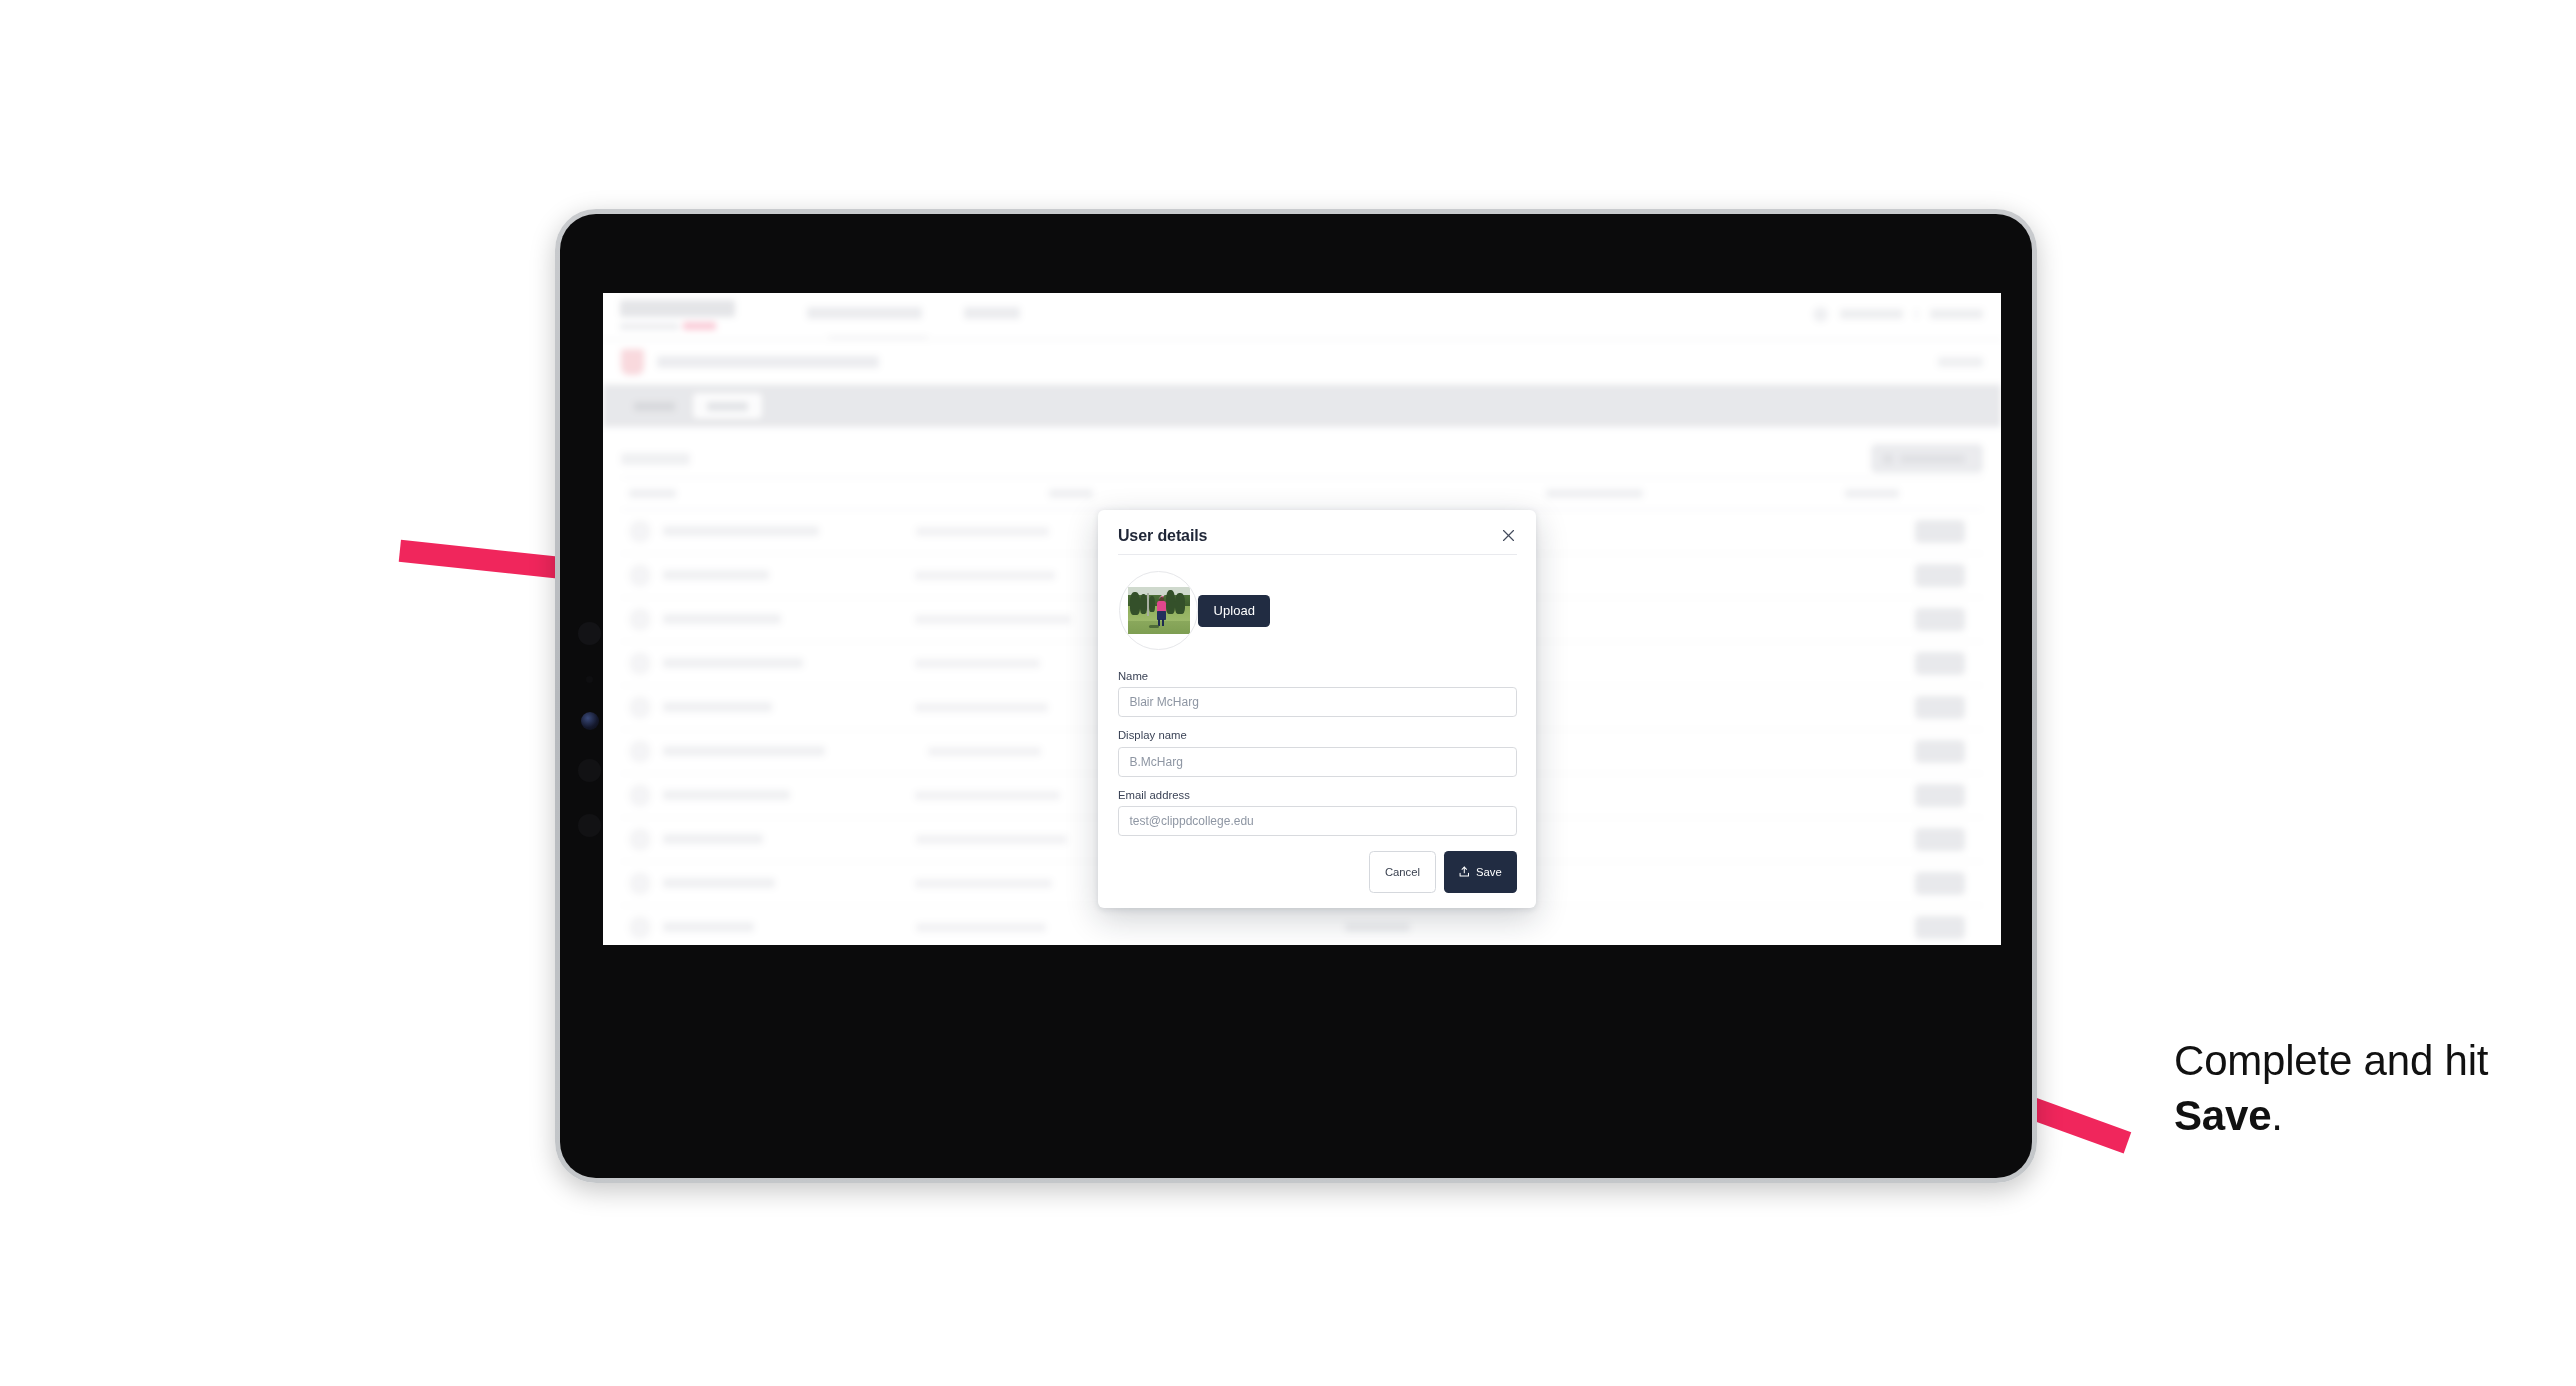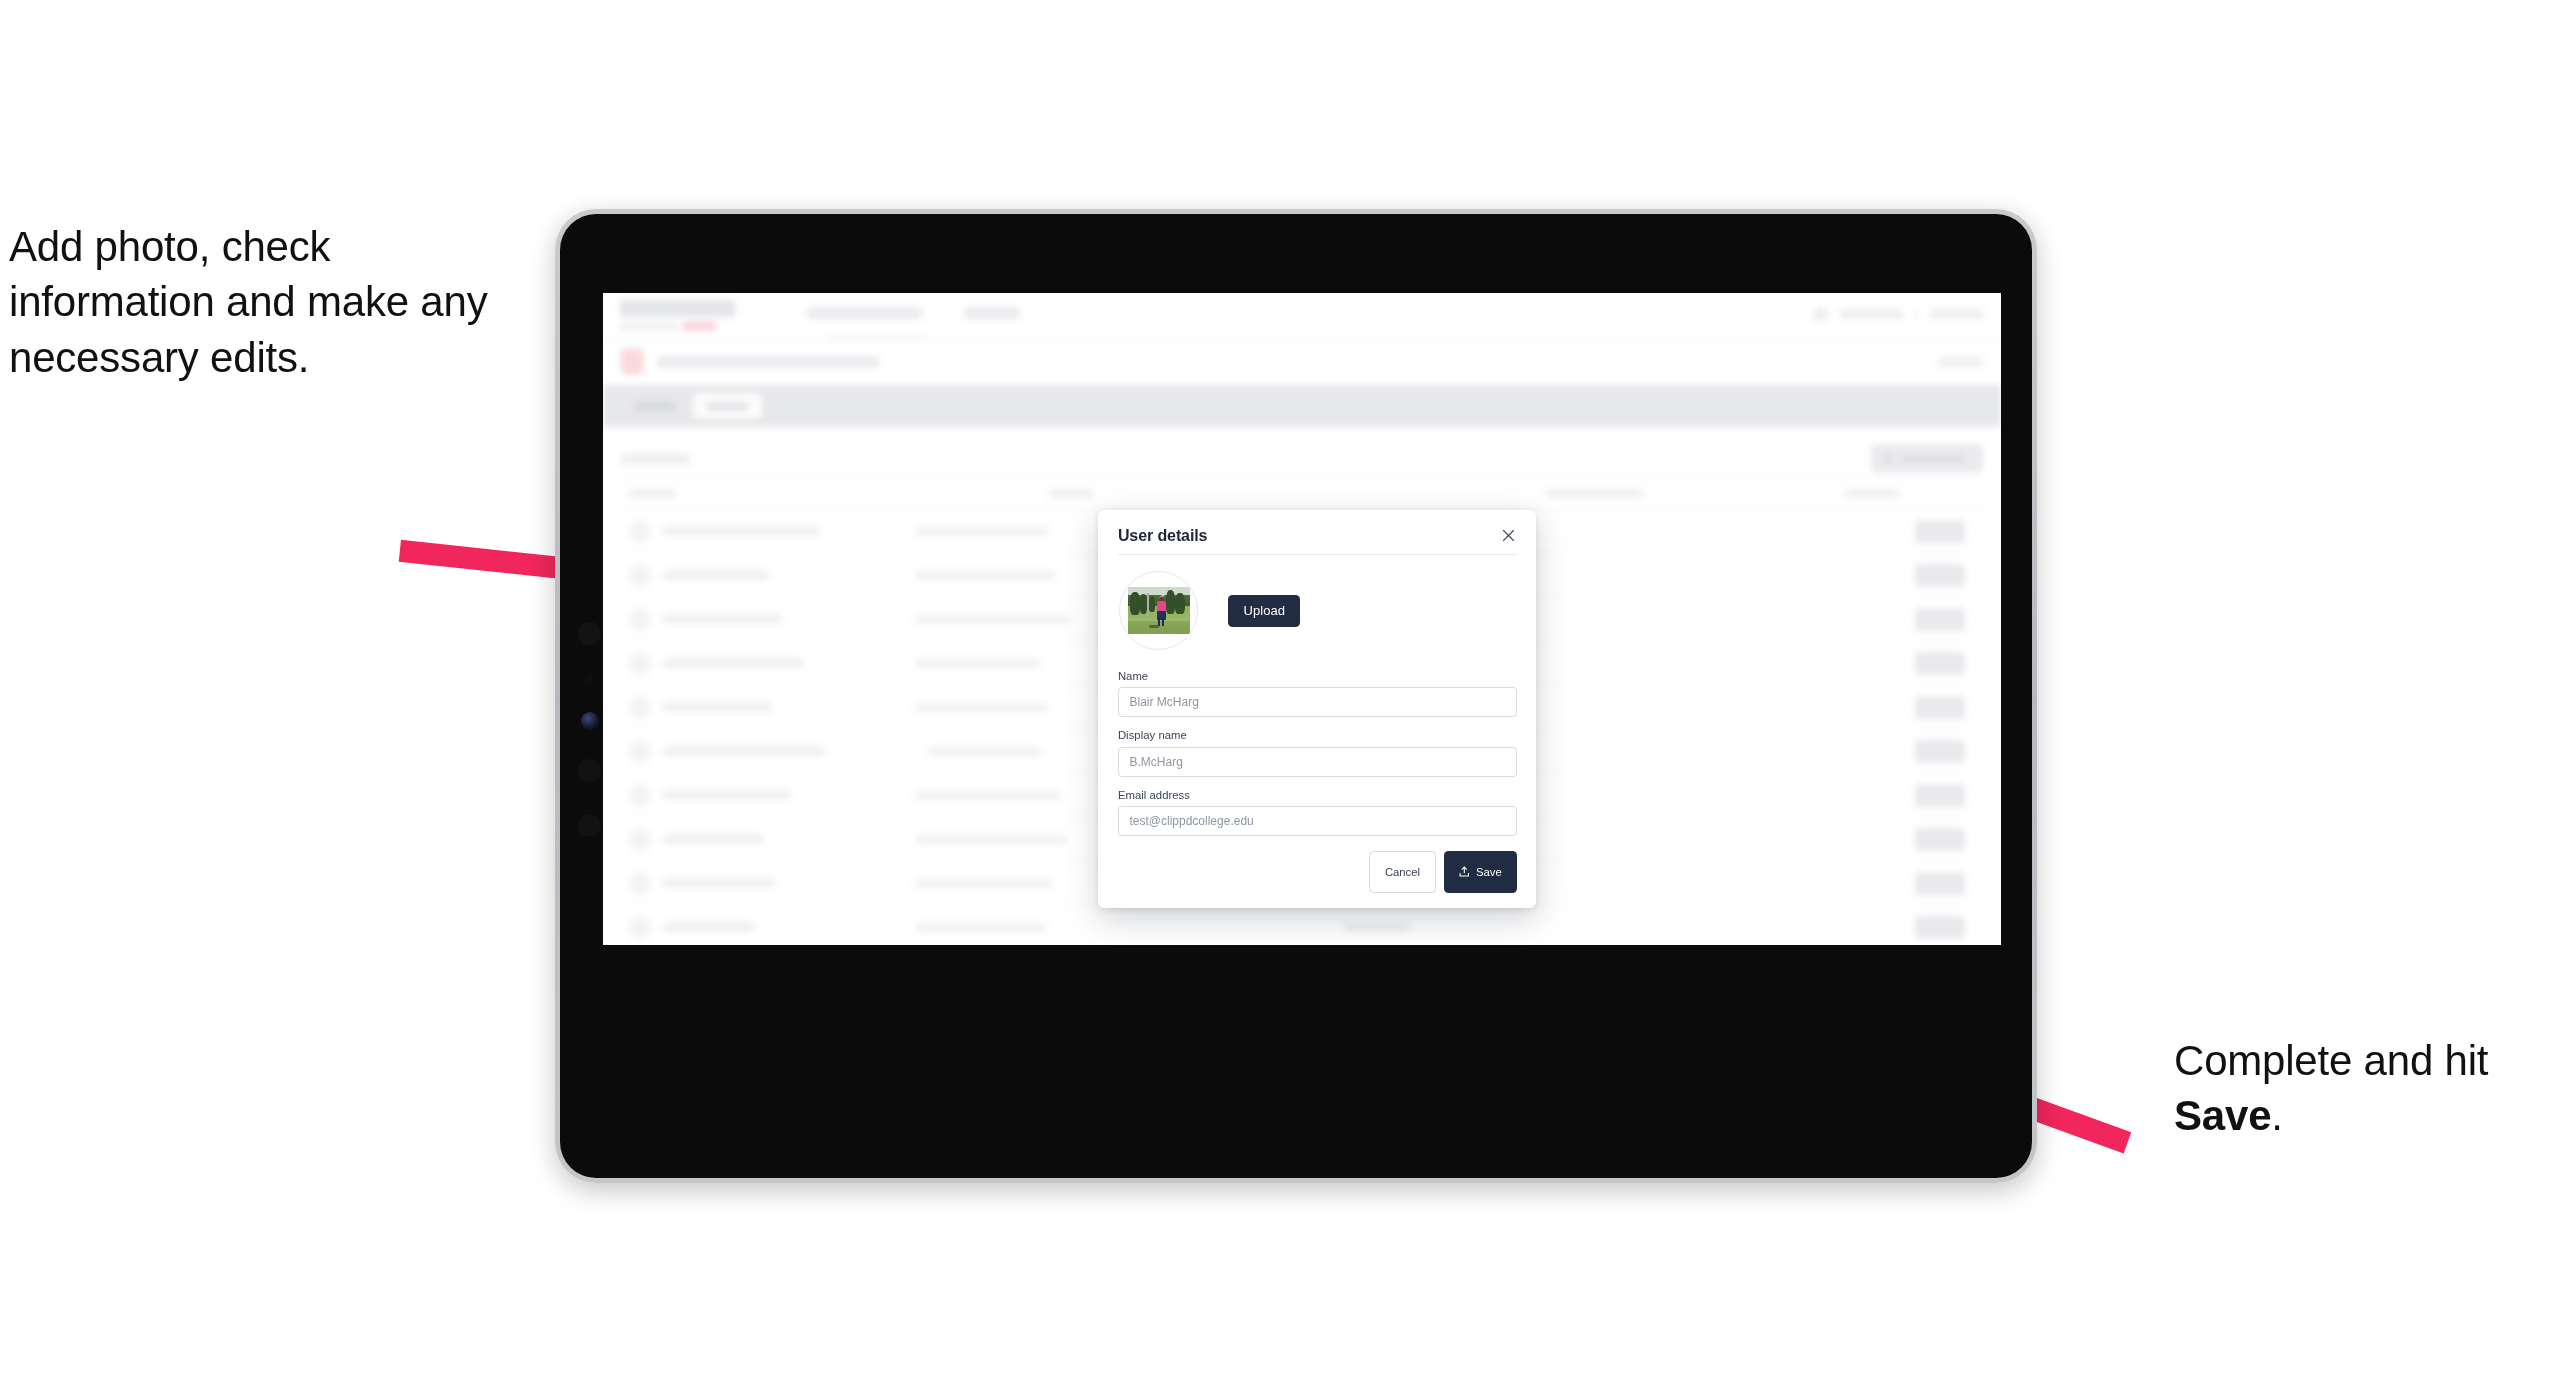--- a/index.html
+++ b/index.html
@@ -128,21 +128,21 @@
     padding: 16.6px 19.6px 15px 19.6px;
   }
   .modal-head { position:relative; padding-bottom:9px; border-bottom:0.8px solid #e9eaee; }
   .modal-title { font-size:16px; font-weight:700; color:#1f2637; letter-spacing:-0.1px; }
   .close-x {
     position:absolute; right:-3px; top:-3px;
     width:22.6px; height:22.6px; display:flex; align-items:center; justify-content:center;
     color:#434b5c; cursor:pointer;
   }
 
-  .avatar-row { display:flex; align-items:center; gap:30px; margin: 16.6px 0 19.6px 1.5px; }
+  .avatar-row { display:flex; align-items:center; margin: 16.6px 0 19.6px 1.5px; }
   .avatar {
     width:79px; height:79px; border-radius:50%;
     border:1.1px solid #e6e7ea;
     display:flex; align-items:center; justify-content:center;
     overflow:hidden; flex:none;
   }
   .golfer {
     position:relative; width:62px; height:47px; overflow:hidden;
     background: linear-gradient(180deg,
       #cfd9cd 0%, #cfd9cd 16%,
@@ -209,21 +209,20 @@
     font-family:"Liberation Sans", sans-serif;
     font-size:11.3px; color:#fff; padding: 7.5px 15px; cursor:pointer;
     display:flex; align-items:center; gap:6.8px; font-weight:500;
   }
 </style>
 </head>
 <body>
 
 <div class="stage">
 
-  <div class="annot annot-left">Add photo, check information and make any necessary edits.</div>
 
   <div class="annot annot-right"><span>Complete and hit </span><b>Save</b><span>.</span></div>
 
   <svg class="arrow-svg" style="left:0;top:0;" width="2576" height="1386" viewBox="0 0 3412 1836">
     <g fill="#F0265C">
       <polygon points="531,715 1325,800 1322,829 528,744"></polygon>
       <polygon points="1300,769 1412,823 1298,858"></polygon>
     </g>
   </svg>
 

